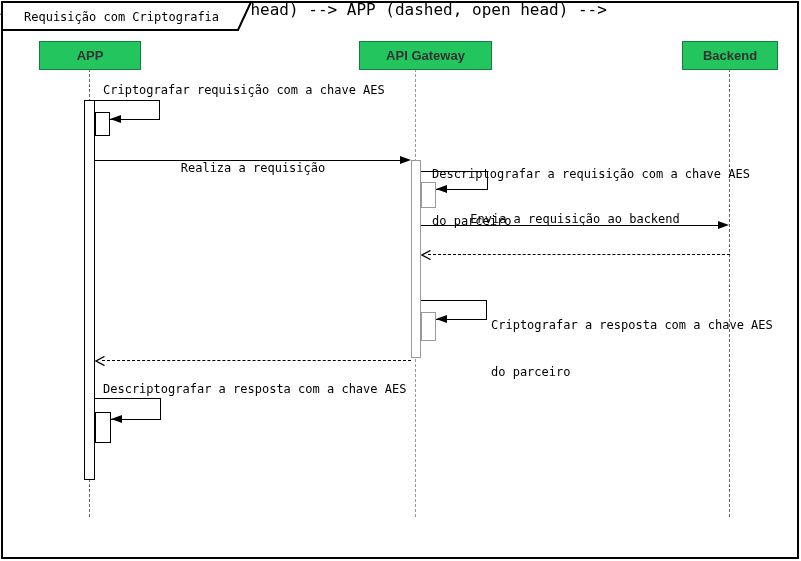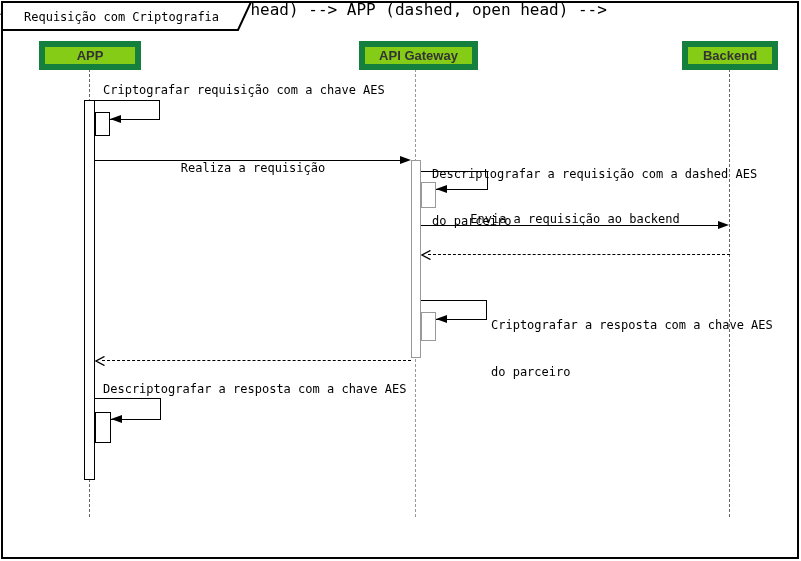--- a/index.html
+++ b/index.html
@@ -1,21 +1,21 @@
 <!DOCTYPE html>
 <html><head>
 <meta charset="utf-8">
 <style>
   html,body{margin:0;padding:0;background:#fff;}
   .canvas{position:relative;width:801px;height:561px;background:#ffffff;overflow:hidden;
           font-family:"DejaVu Sans Mono",monospace;}
   .abs{position:absolute;}
   .frame-border{left:1px;top:1px;width:798px;height:558px;border:2px solid #000;box-sizing:border-box;}
   .frame-title{left:24px;top:4px;height:26px;line-height:26px;font-size:12px;color:#000;white-space:pre;}
-  .participant{background:#84cc16;border:6px solid #15803d;box-sizing:border-box;color:#333;
+  .participant{background:#22c55e;border:1px solid #15803d;box-sizing:border-box;color:#333;
                display:flex;align-items:center;justify-content:center;
                font:bold 13px "Liberation Sans",sans-serif;}
   .lifeline{width:0;border-left:1px dashed #666;}
   .lifeline.gray{border-left-color:#999;}
   .bar{background:#fff;border:1.5px solid #000;box-sizing:border-box;}
   .bar.gray{border-color:#999;}
   .loop{border:1.5px solid #000;border-left:none;box-sizing:border-box;background:transparent;}
   .hline{height:0;border-top:1.5px solid #000;}
   .hline.dashed{border-top-style:dashed;}
   .head-right{width:0;height:0;border-top:4.5px solid transparent;border-bottom:4.5px solid transparent;
@@ -85,37 +85,37 @@
   </svg>
 
   
   <div class="abs msg" style="left:103px;top:83px;">Criptografar requisição com a chave AES</div>
 
   <div class="abs msg center" style="left:253px;top:130px;">
     <div>Realiza a requisição</div>
   </div>
 
   <div class="abs msg" style="left:432px;top:136px;">
-    <div>Descriptografar a requisição com a dashed AES</div>
+    <div>Descriptografar a requisição com a chave AES</div>
     <div>do parceiro</div>
   </div>
 
   <div class="abs msg center" style="left:575px;top:212px;">Envia a requisição ao backend</div>
 
   <div class="abs msg" style="left:491px;top:287px;">
     <div>Criptografar a resposta com a chave AES</div>
     <div>do parceiro</div>
   </div>
 
   <div class="abs msg" style="left:103px;top:382px;">Descriptografar a resposta com a chave AES</div>
 
   
   <div class="abs participant" style="left:39px;top:41px;width:102px;height:29px;">
     <span>APP</span>
   </div>
-  <div class="abs participant" style="left:359px;top:41px;width:119px;height:29px;">
+  <div class="abs participant" style="left:359px;top:41px;width:133px;height:29px;">
     <span>API Gateway</span>
   </div>
   <div class="abs participant" style="left:682px;top:41px;width:96px;height:29px;">
     <span>Backend</span>
   </div>
 
 </div>
 
 </body></html>

